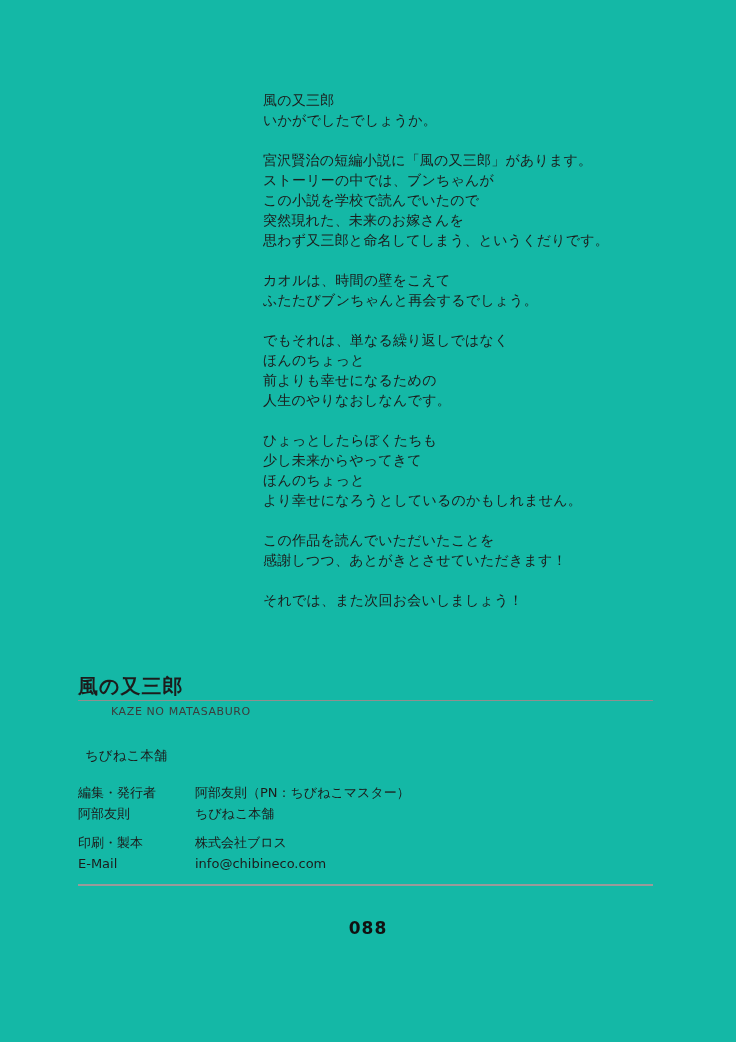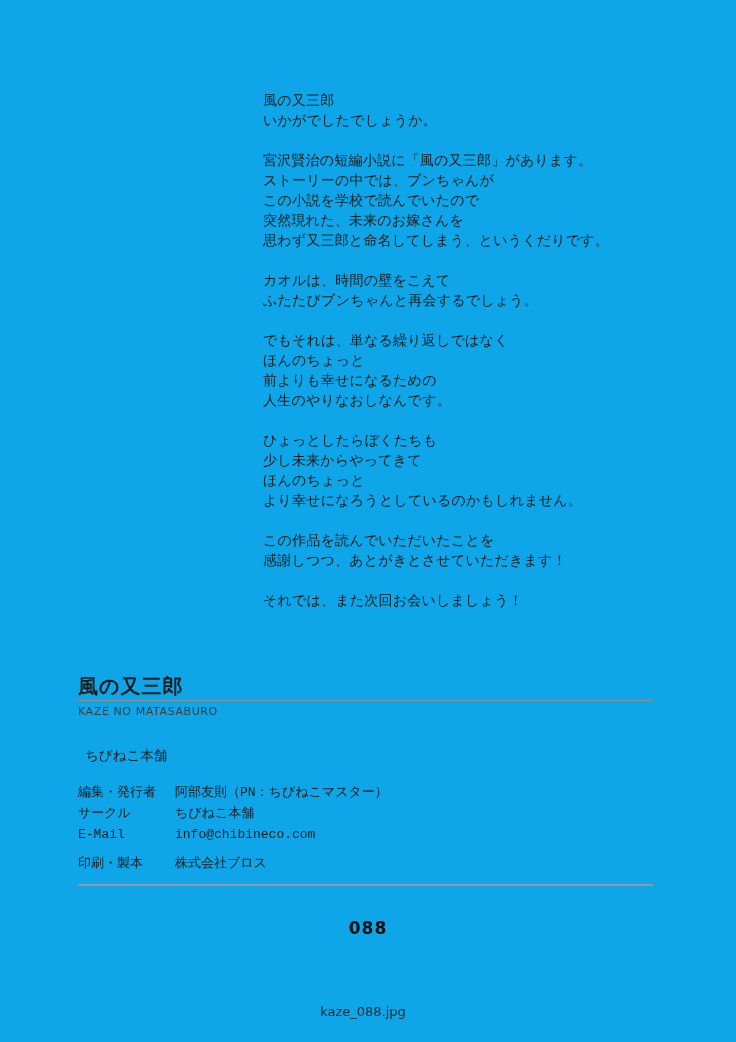--- a/index.html
+++ b/index.html
@@ -4,21 +4,21 @@
 <style>
   * { margin: 0; padding: 0; box-sizing: border-box; }
   html, body {
     background: #ffffff;
     font-family: "DejaVu Sans", "Liberation Sans", sans-serif;
   }
   .page {
     position: relative;
     width: 736px;
     height: 1042px;
-    background: #0ea5e9;
+    background: #14b8a6;
     color: #1a1a1a;
     overflow: hidden;
   }
 
   
   .afterword {
     position: absolute;
     left: 263px;
     top: 90px;
     font-size: 14px;
@@ -45,44 +45,44 @@
     font-size: 20px;
     font-weight: 700;
     letter-spacing: 1px;
     line-height: 24px;
   }
   .colophon-sub {
     margin-top: 4px;
     font-size: 11px;
     letter-spacing: 0.6px;
     color: #3c3c3c;
+    margin-left: 33px;
   }
   .pub-block {
     margin-top: 26px;
     margin-left: 7px;
     font-size: 13.5px;
     line-height: 22px;
     font-weight: 500;
   }
   .info-rows {
     margin-top: 16px;
     font-size: 13px;
     font-weight: 500;
   }
   .info-row {
     display: flex;
     line-height: 21px;
-    font-family: Liberation Mono, monospace;
   }
   .info-row.gap-above { margin-top: 8px; }
   .info-label {
     width: 97px;
     flex: 0 0 auto;
   }
-  .info-value { flex: 1 1 auto; }
+  .info-value { flex: 1 1 auto; margin-left: 20px; }
   .colophon-bottom-rule {
     margin-top: 10px;
     border-top: 2px solid #9a9a9a;
     width: 575px;
     height: 0;
   }
 
   
   .page-number {
     position: absolute;
@@ -150,33 +150,32 @@
     <div class="pub-block">
       <div>ちびねこ本舗</div>
     </div>
 
     <div class="info-rows">
       <div class="info-row">
         <span class="info-label">編集・発行者</span>
         <span class="info-value">阿部友則（PN：ちびねこマスター）</span>
       </div>
       <div class="info-row">
-        <span class="info-label">サークル</span>
+        <span class="info-label">阿部友則</span>
         <span class="info-value">ちびねこ本舗</span>
+      </div>
+      <div class="info-row gap-above">
+        <span class="info-label">印刷・製本</span>
+        <span class="info-value">株式会社ブロス</span>
       </div>
       <div class="info-row">
         <span class="info-label">E-Mail</span>
         <span class="info-value">info@chibineco.com</span>
-      </div>
-      <div class="info-row gap-above">
-        <span class="info-label">印刷・製本</span>
-        <span class="info-value">株式会社ブロス</span>
       </div>
     </div>
 
     <div class="colophon-bottom-rule"></div>
   </div>
 
   <div class="page-number">088</div>
 
-  <div class="filename">kaze_088.jpg</div>
 
 </div>
 
 </body></html>

